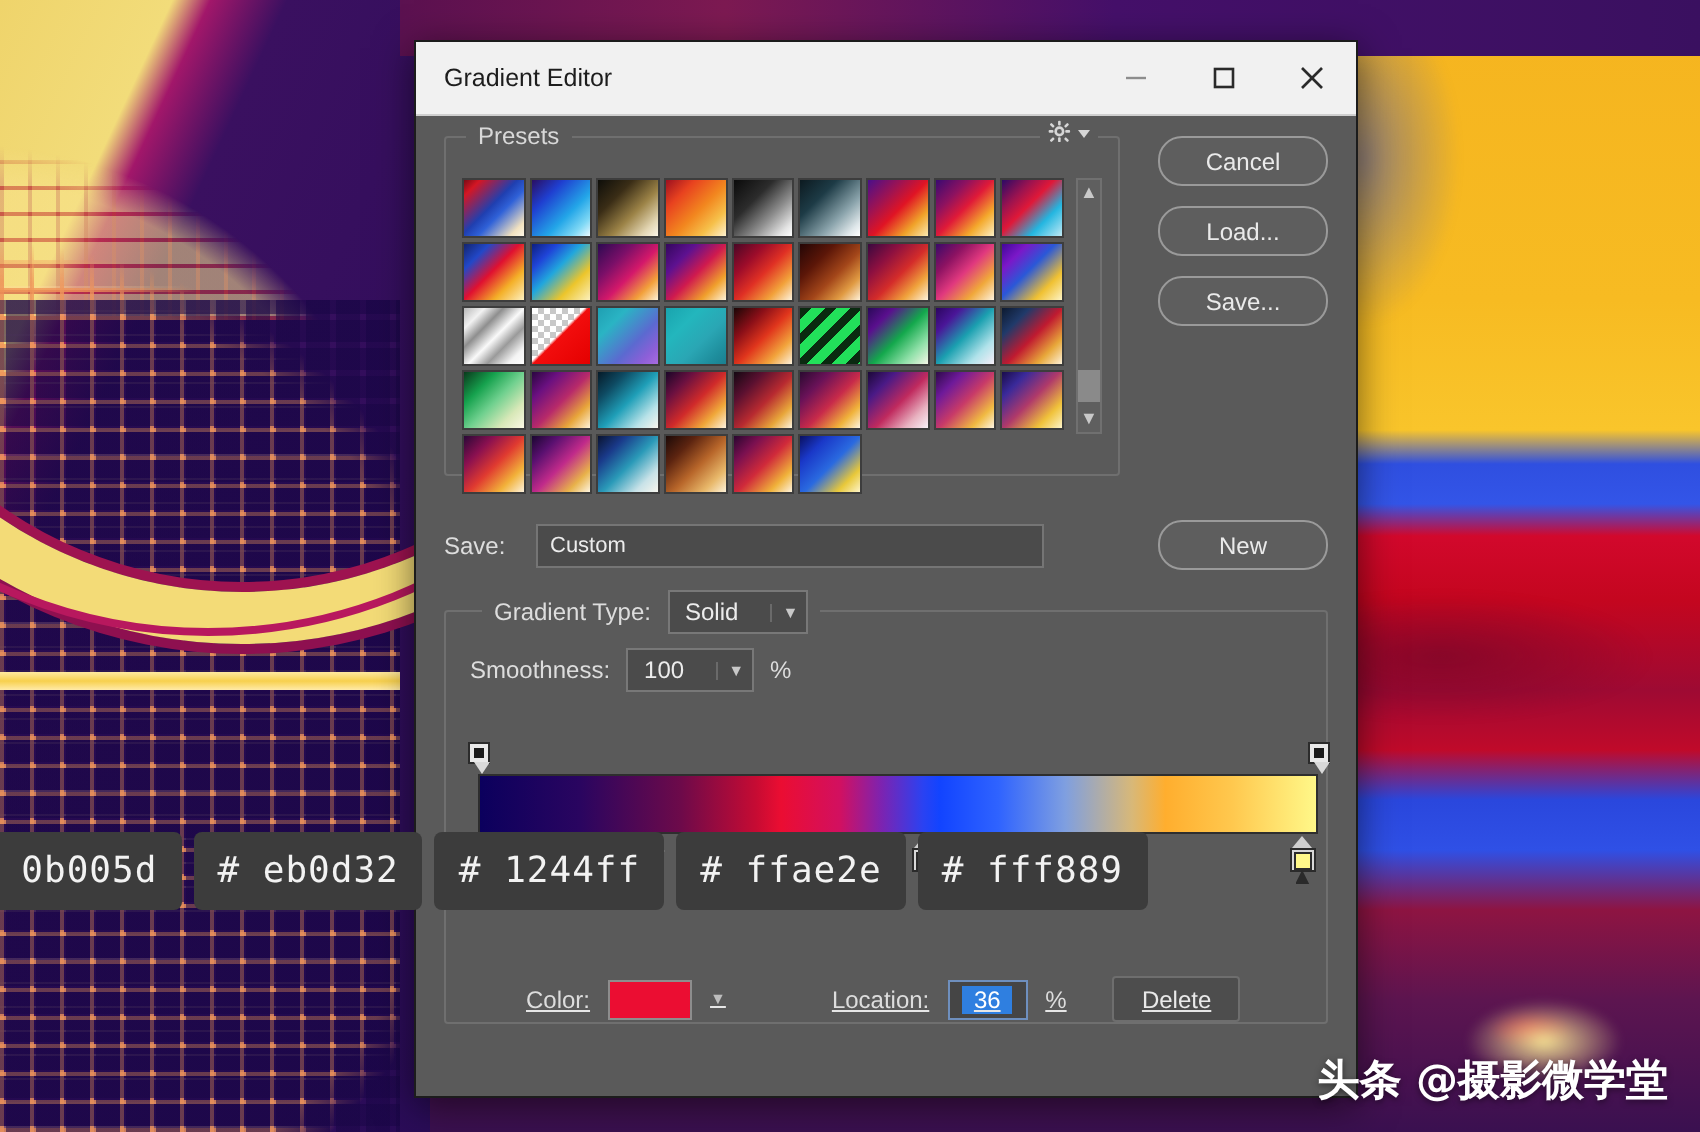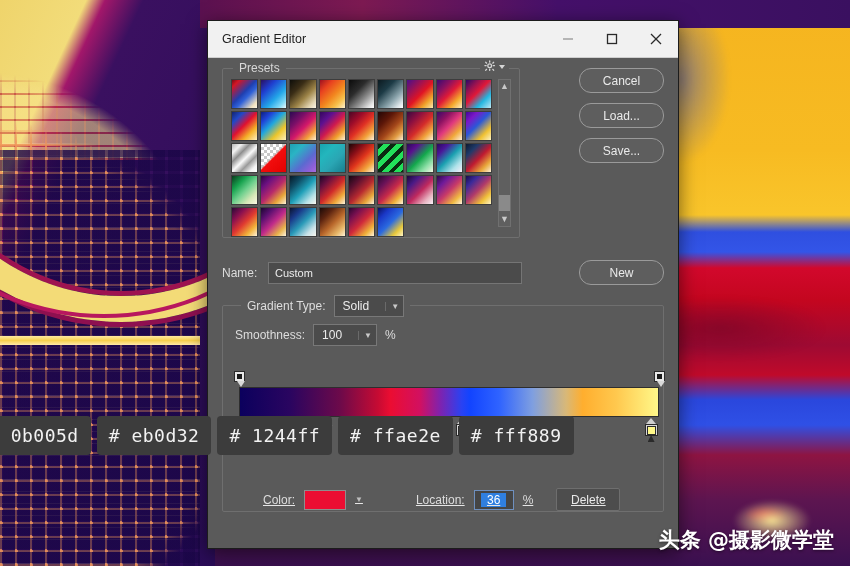--- a/index.html
+++ b/index.html
@@ -112,21 +112,21 @@
 
   
   .group{
     border:1px solid #6f6f6f;border-radius:2px;position:relative;
     padding:12px 10px 10px 10px;
   }
   .group-label{
     position:absolute;top:-8px;left:10px;background:#5a5a5a;padding:0 6px;
     font-size:12px;color:#d8d8d8;
   }
-  #presets-group{width:298px;height:170px;box-sizing:border-box;padding:10px 8px;}
+  #presets-group{width:338px;height:170px;box-sizing:border-box;padding:20px 8px;}
   #gear{
     position:absolute;right:10px;top:-9px;background:#5a5a5a;padding:0 4px;
     display:flex;align-items:center;gap:2px;
   }
   #presets-grid-wrap{
     display:flex;height:100%;
   }
   #presets-grid{
     flex:1;display:grid;grid-template-columns:repeat(9,1fr);
     grid-auto-rows:30px;gap:2px;align-content:start;
@@ -363,21 +363,21 @@
       </div>
     </div>
 
     <div id="right-buttons">
       <div class="btn">Cancel</div>
       <div class="btn">Load...</div>
       <div class="btn">Save...</div>
     </div>
 
     <div id="name-row">
-      <span id="name-label" class="lbl">Name:</span>
+      <span id="name-label" class="lbl">Save:</span>
       <div id="name-input">Custom</div>
       <div class="btn" id="new-btn">New</div>
     </div>
 
     <div class="group" id="type-group">
       <div id="type-row">
         <span class="lbl">Gradient Type:</span>
         <span class="select">
           <span>Solid</span>
           <span class="chev">▼</span>

